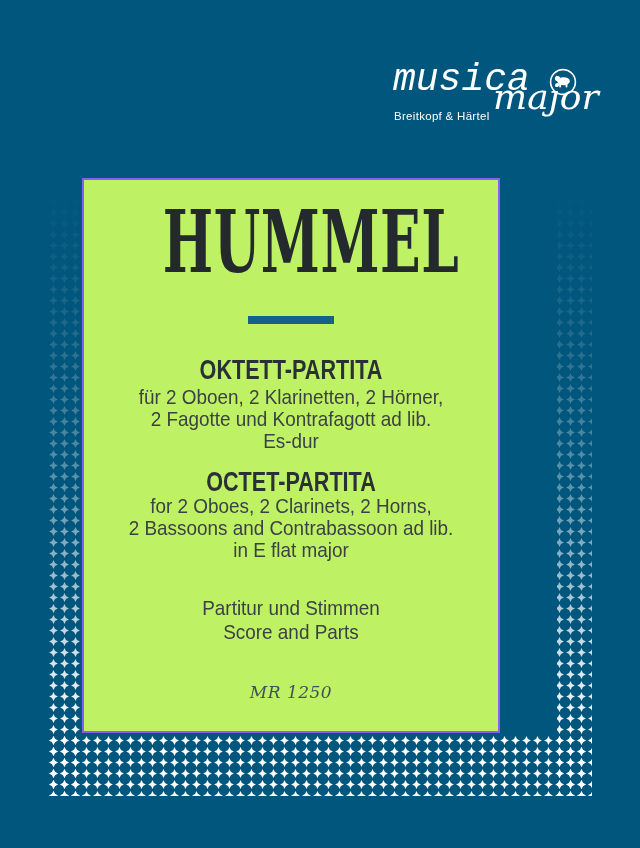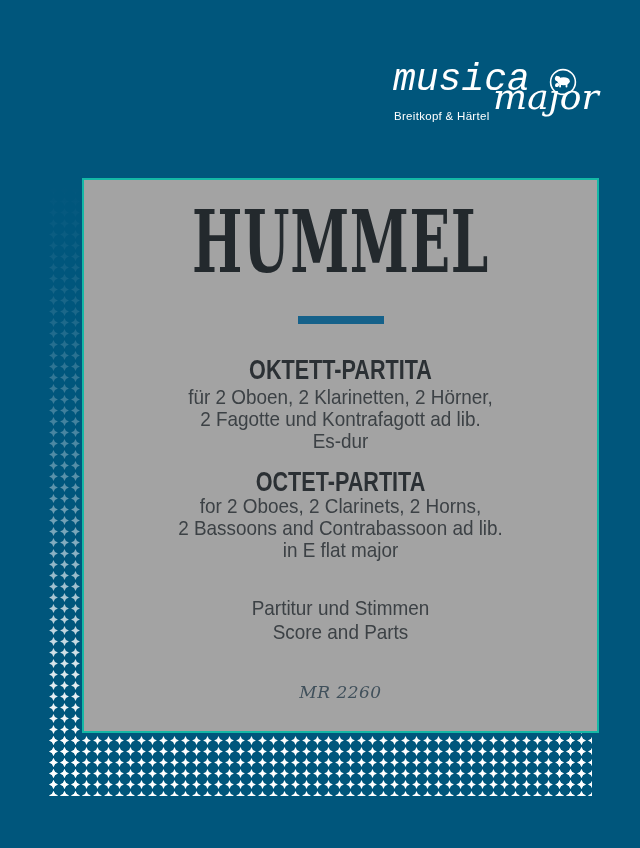--- a/index.html
+++ b/index.html
@@ -28,23 +28,23 @@
     font-size:36px; line-height:36px; color:#fff;
   }
   .brand-sub {
     position:absolute; top:50px; left:1px;
     font-size:11.5px; letter-spacing:0.3px; color:#fff; white-space:nowrap;text-align:right;
   }
   .brand-emblem { position:absolute; top:8px; left:156px; width:28px; height:28px; }
 
   
   .panel {
-    position:absolute; left:82px; top:178px; width:517px; height:555px;
-    background:#a3a3a3;
-    border:2px solid #14b8a6;
+    position:absolute; left:82px; top:178px; width:418px; height:555px;
+    background:#bef264;
+    border:2px solid #8b5cf6;
     z-index:2;
   }
   .panel > div { position:absolute; left:0; right:0; text-align:center; }
 
   .composer {
     top:26px;
     font-family:"DejaVu Serif", serif; font-weight:bold;
     font-size:86px; line-height:72px;
     color:#23292d;
     transform:scaleX(0.62); transform-origin:center;
@@ -133,14 +133,14 @@
 Es-dur</div>
 
   <div class="heading-cond heading-en">OCTET-PARTITA</div>
   <div class="lines-cond lines-en">for 2 Oboes, 2 Clarinets, 2 Horns,
 2 Bassoons and Contrabassoon ad lib.
 in E flat major</div>
 
   <div class="edition">Partitur und Stimmen
 Score and Parts</div>
 
-  <div class="catalog">MR 2260</div>
+  <div class="catalog">MR 1250</div>
 </div>
 
 </body></html>

